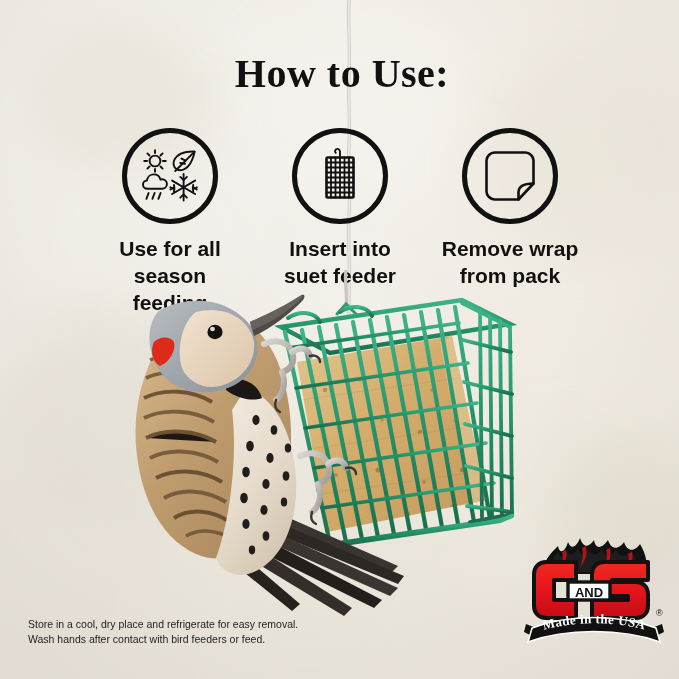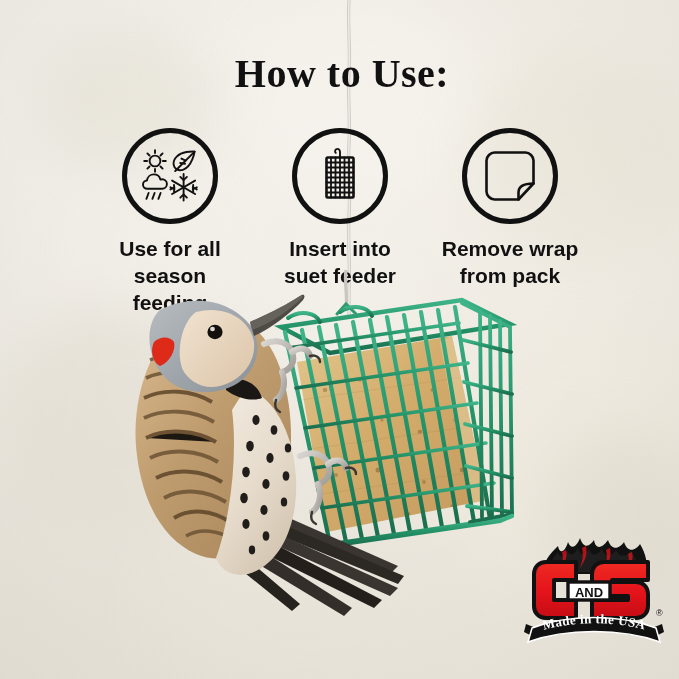--- a/index.html
+++ b/index.html
@@ -427,20 +427,22 @@
       </g>
       <g fill="none" stroke="#3b3834" stroke-width="2.4" stroke-linecap="round">
         <path d="M310 86 C316 84 320 88 320 92"></path>
         <path d="M276 130 C274 136 276 140 280 142"></path>
         <path d="M346 198 C352 196 356 200 356 204"></path>
         <path d="M312 242 C310 248 312 252 316 254"></path>
       </g>
     </g>
   </svg>
 
+  <div class="care-text">Store in a cool, dry place and refrigerate for easy removal.
+Wash hands after contact with bird feeders or feed.</div>
 
   <svg class="logo" viewBox="0 0 148 122">
     <defs>
       <linearGradient id="redG" x1="0" y1="0" x2="0" y2="1">
         <stop offset="0%" stop-color="#ef2a22"></stop>
         <stop offset="55%" stop-color="#e3131b"></stop>
         <stop offset="100%" stop-color="#c40d14"></stop>
       </linearGradient>
       <path id="bannerArc" d="M14 101 C50 88 100 88 134 101"></path>
     </defs>

